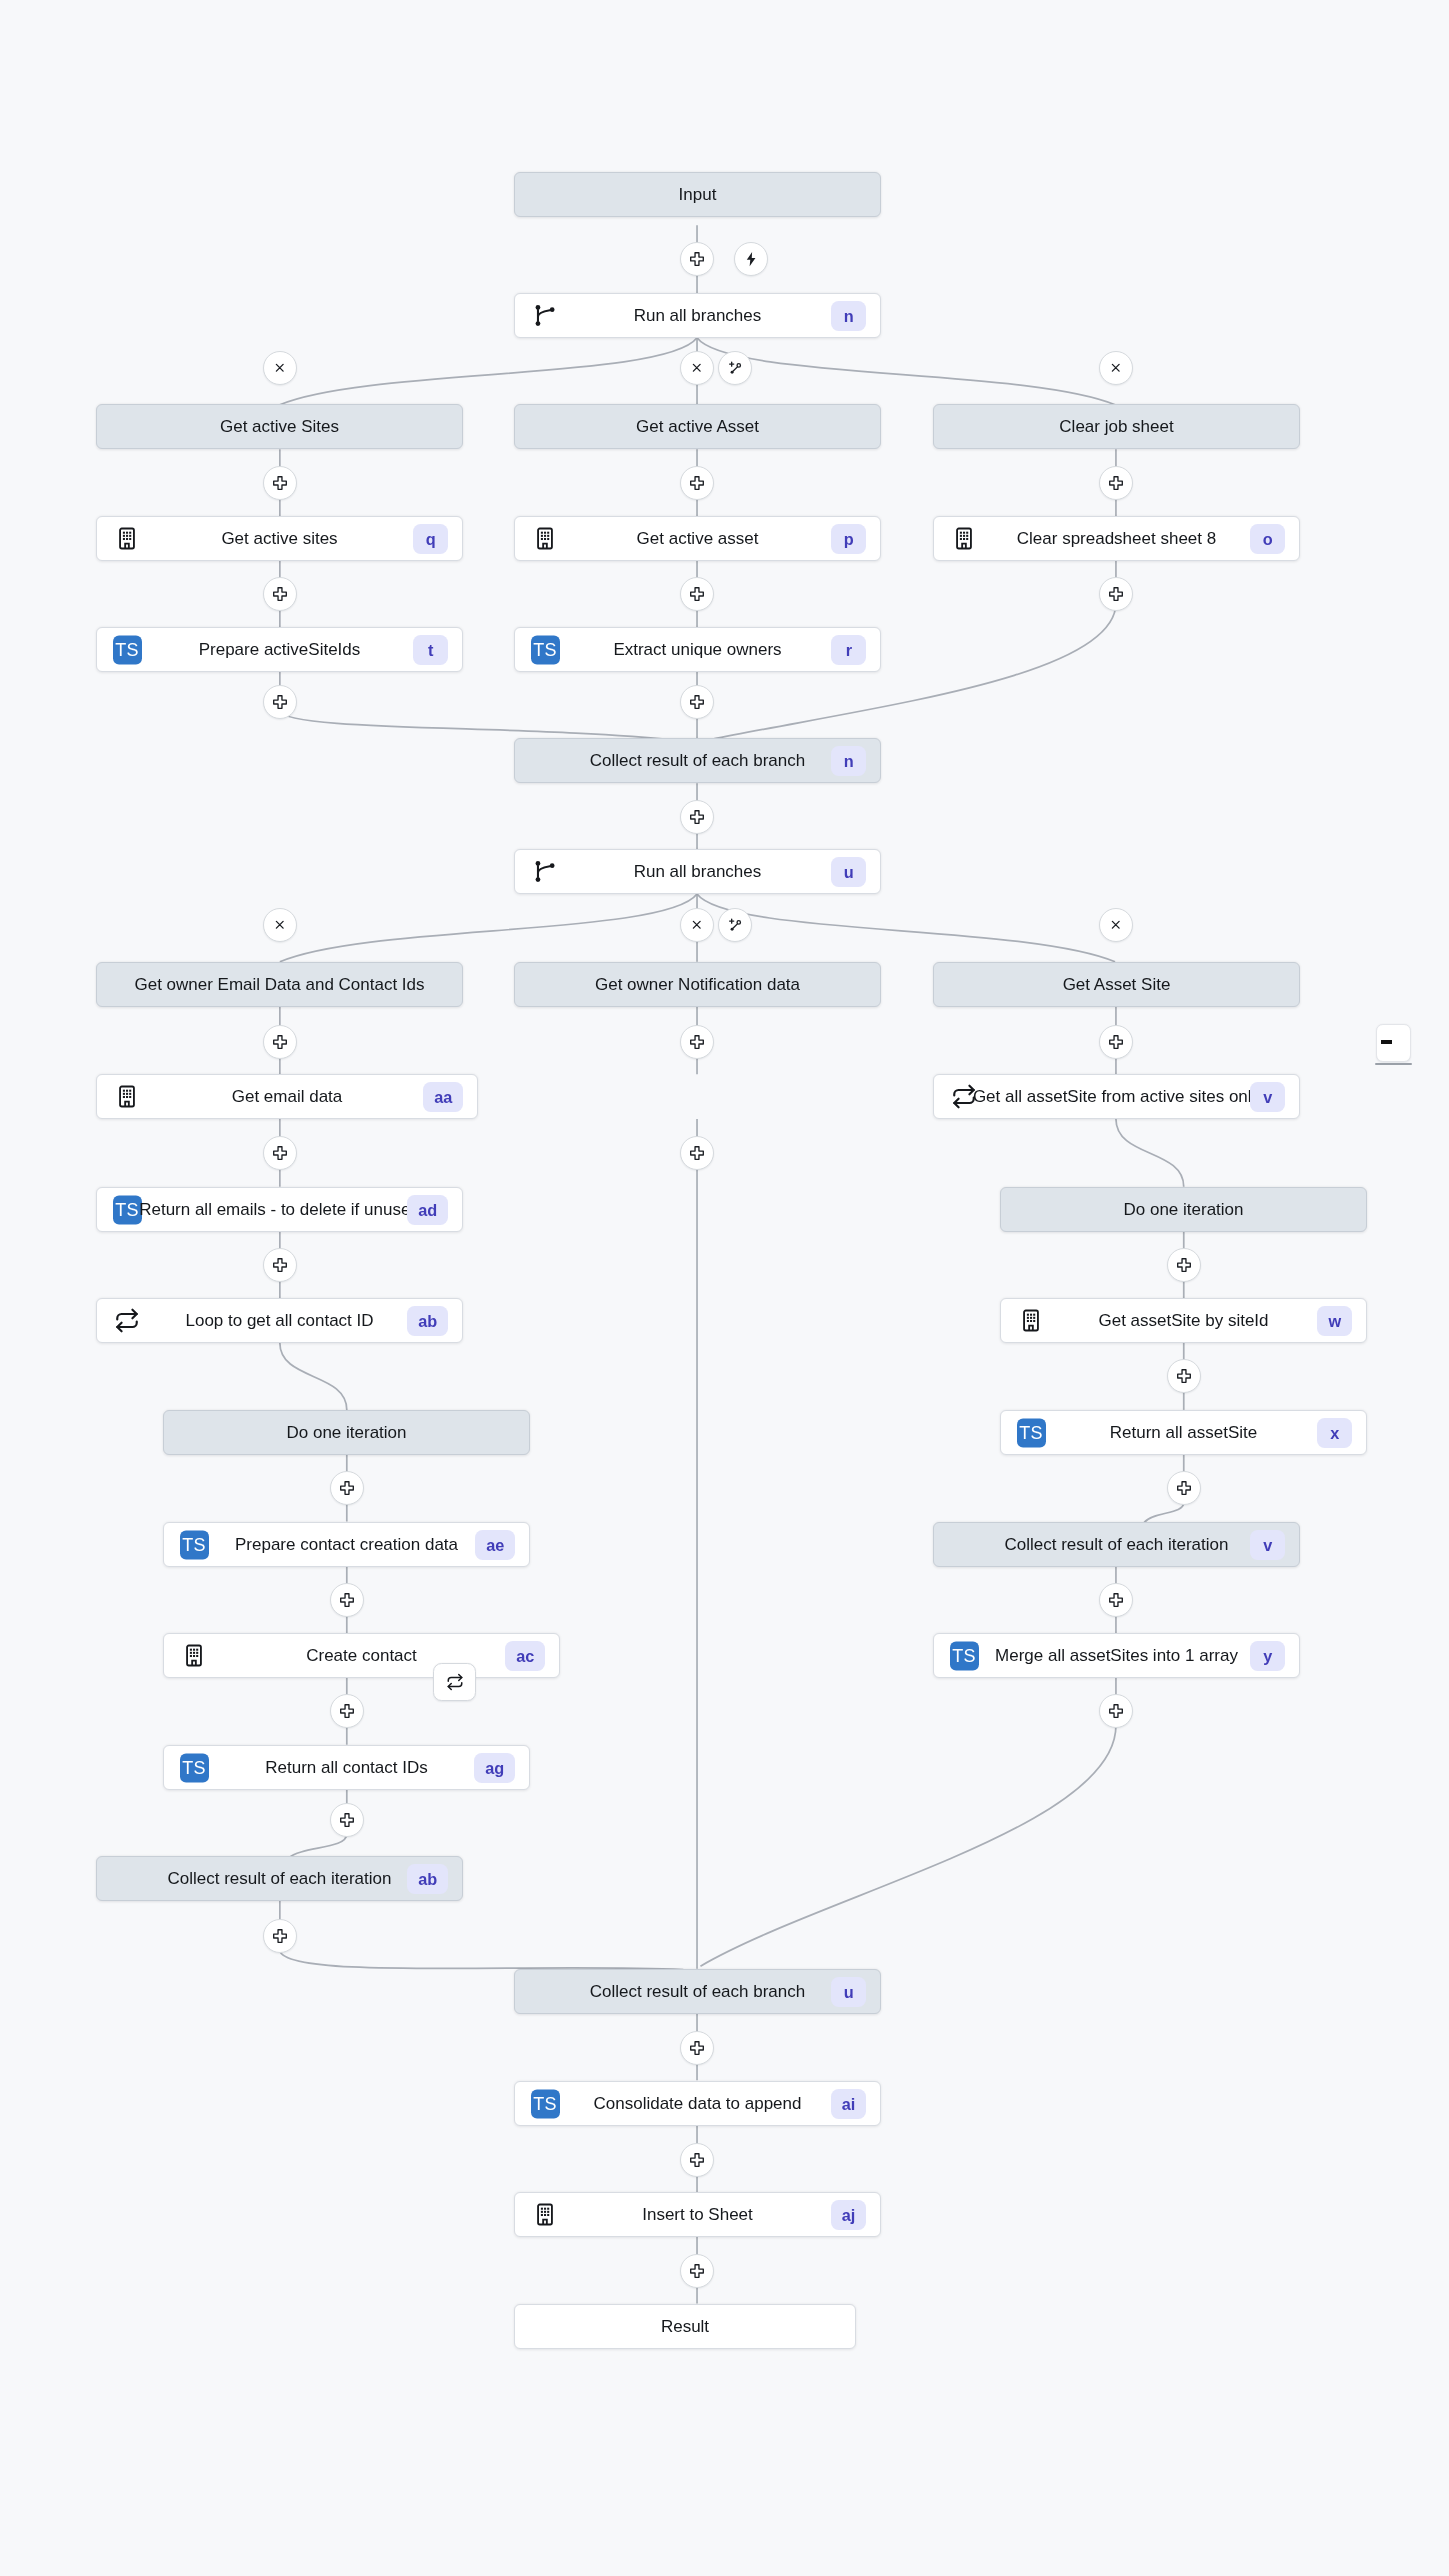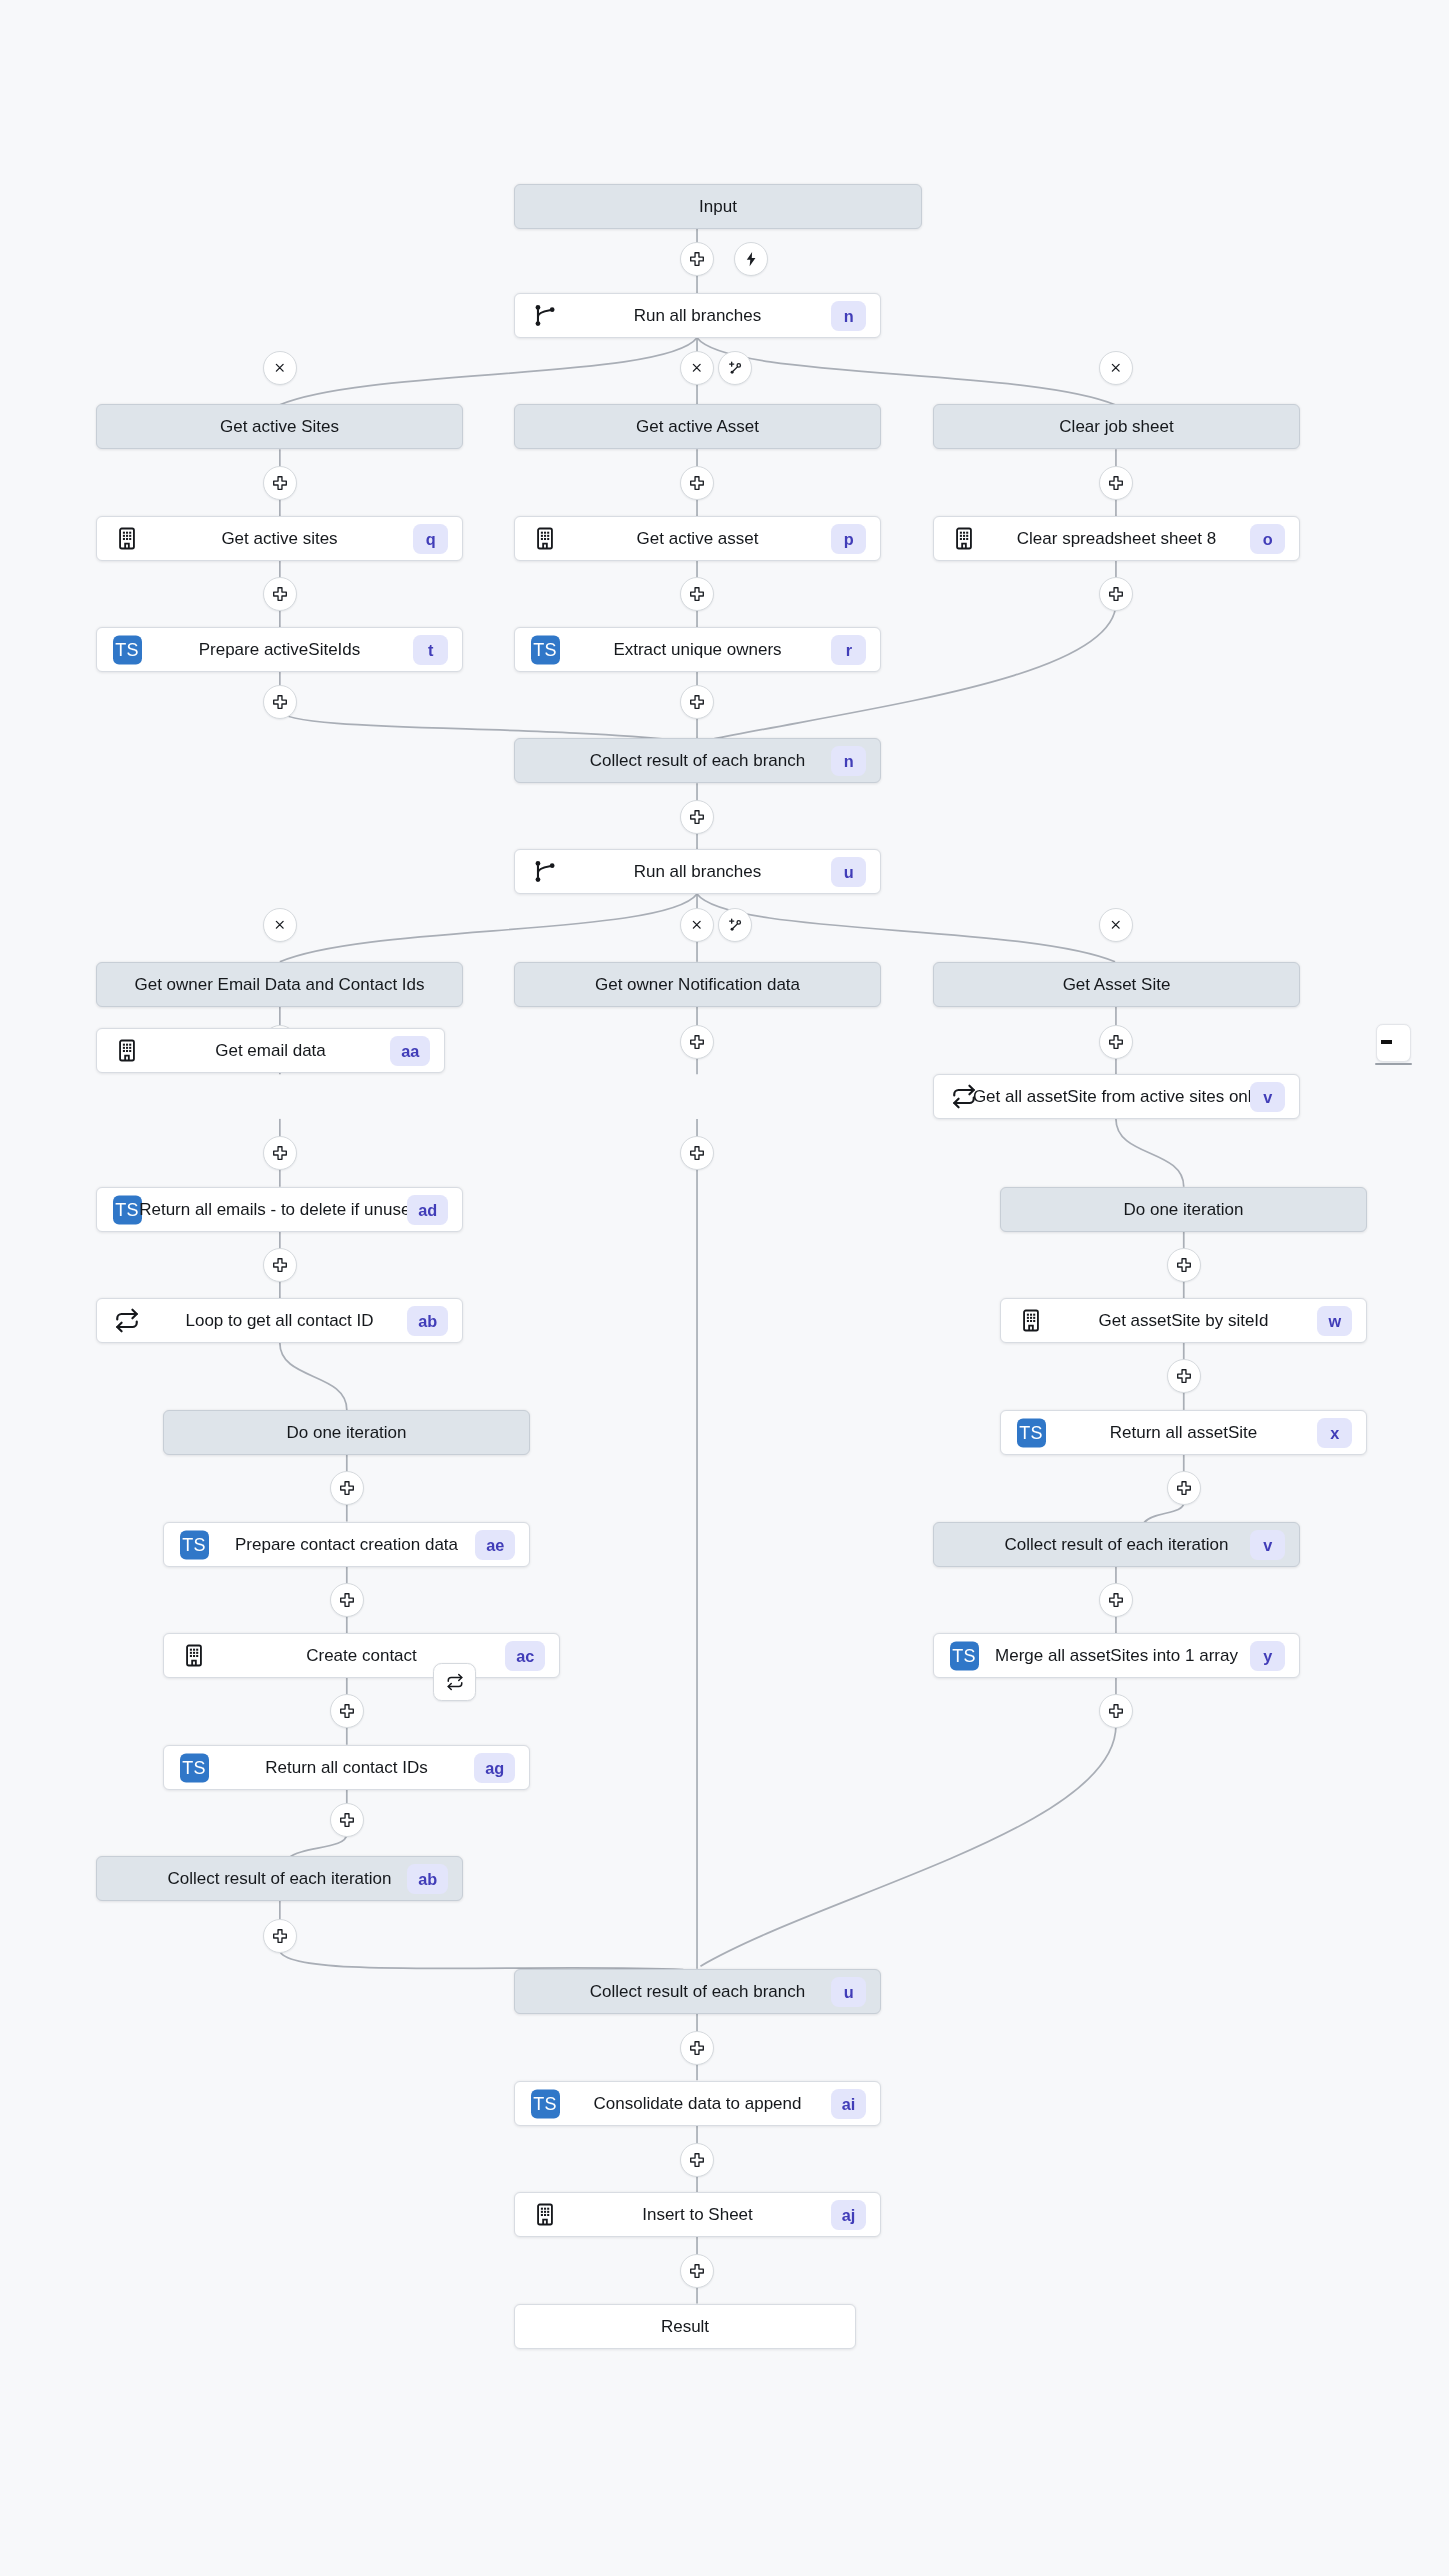--- a/index.html
+++ b/index.html
@@ -140,21 +140,21 @@
       <path d="M1300,1824 L1300,1902"></path>
       <path d="M1300,1954 L1300,1976"></path>
       <path d="M1300,2010 C1300,2128 960,2206 816,2290"></path>
       <path d="M812,2345 L812,2423"></path>
       <path d="M812,2475 L812,2553"></path>
       <path d="M812,2605 L812,2683"></path>
     </svg>
   <div id="clipped-control">
     <span class="dash"></span>
   </div>
-<div class="node header" style="left: 514px; top: 184px; width: 408px;">
+<div class="node header" style="left: 514px; top: 172px; width: 367px;">
       <span class="label">Input</span>
     </div>
     <div class="node action" style="left: 514px; top: 293px; width: 367px;">
       <span class="icon">
         <svg viewBox="0 0 24 24">
           <use href="#i-branch"></use>
         </svg>
       </span>
       <span class="label">Run all branches</span>
       <span class="badge">n</span>
@@ -220,21 +220,21 @@
     </div>
     <div class="node header" style="left: 96px; top: 962px; width: 367px;">
       <span class="label">Get owner Email Data and Contact Ids</span>
     </div>
     <div class="node header" style="left: 514px; top: 962px; width: 367px;">
       <span class="label">Get owner Notification data</span>
     </div>
     <div class="node header" style="left: 933px; top: 962px; width: 367px;">
       <span class="label">Get Asset Site</span>
     </div>
-    <div class="node action" style="left: 96px; top: 1028px; width: 349px; padding-left: 48px;">
+    <div class="node action" style="left: 96px; top: 1074px; width: 382px; padding-left: 48px;">
       <span class="icon">
         <svg viewBox="0 0 24 24">
           <use href="#i-building"></use>
         </svg>
       </span>
       <span class="label">Get email data</span>
       <span class="badge">aa</span>
     </div>
     <div class="node action" style="left: 933px; top: 1074px; width: 367px;">
       <span class="icon">

